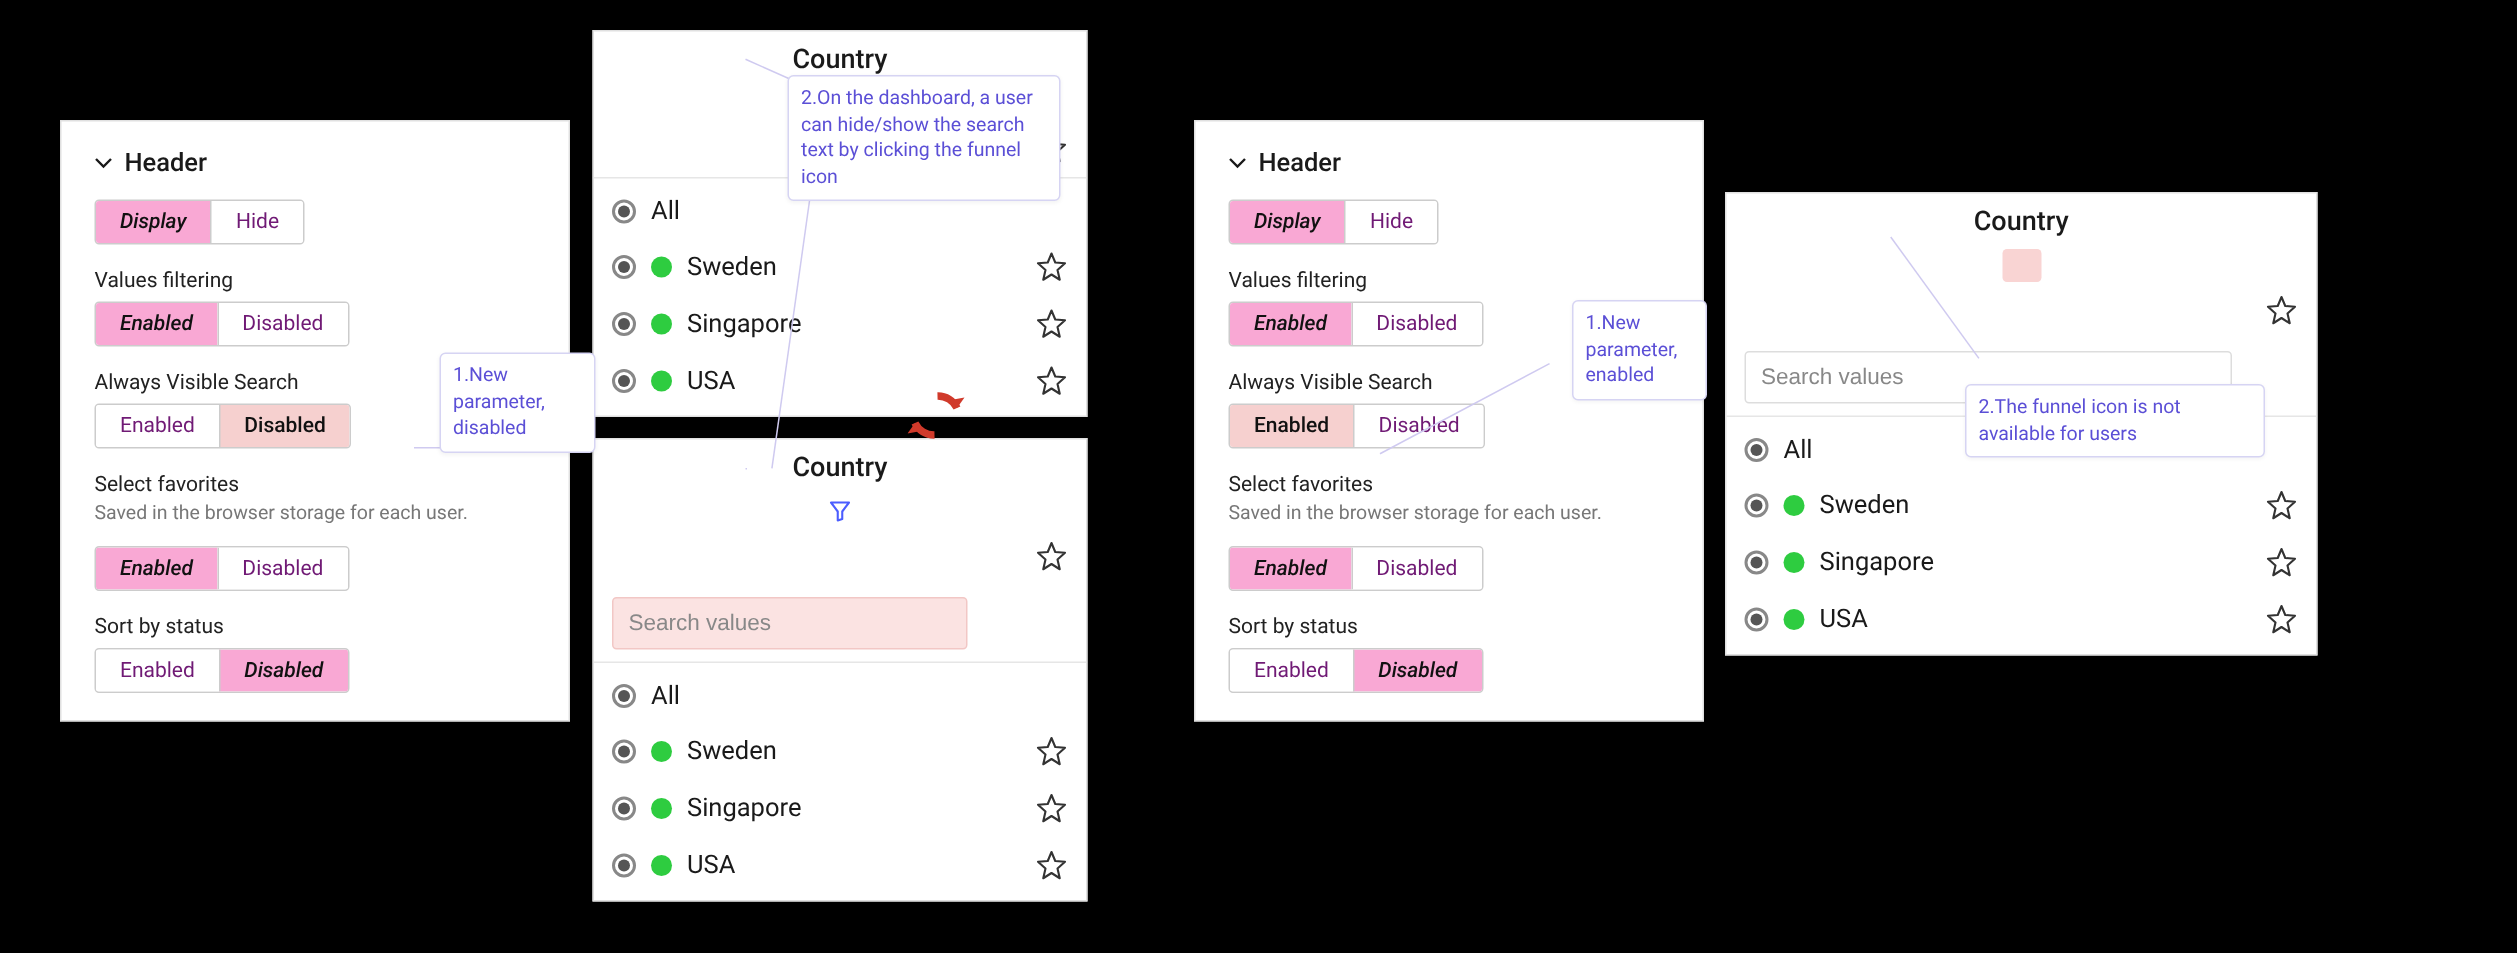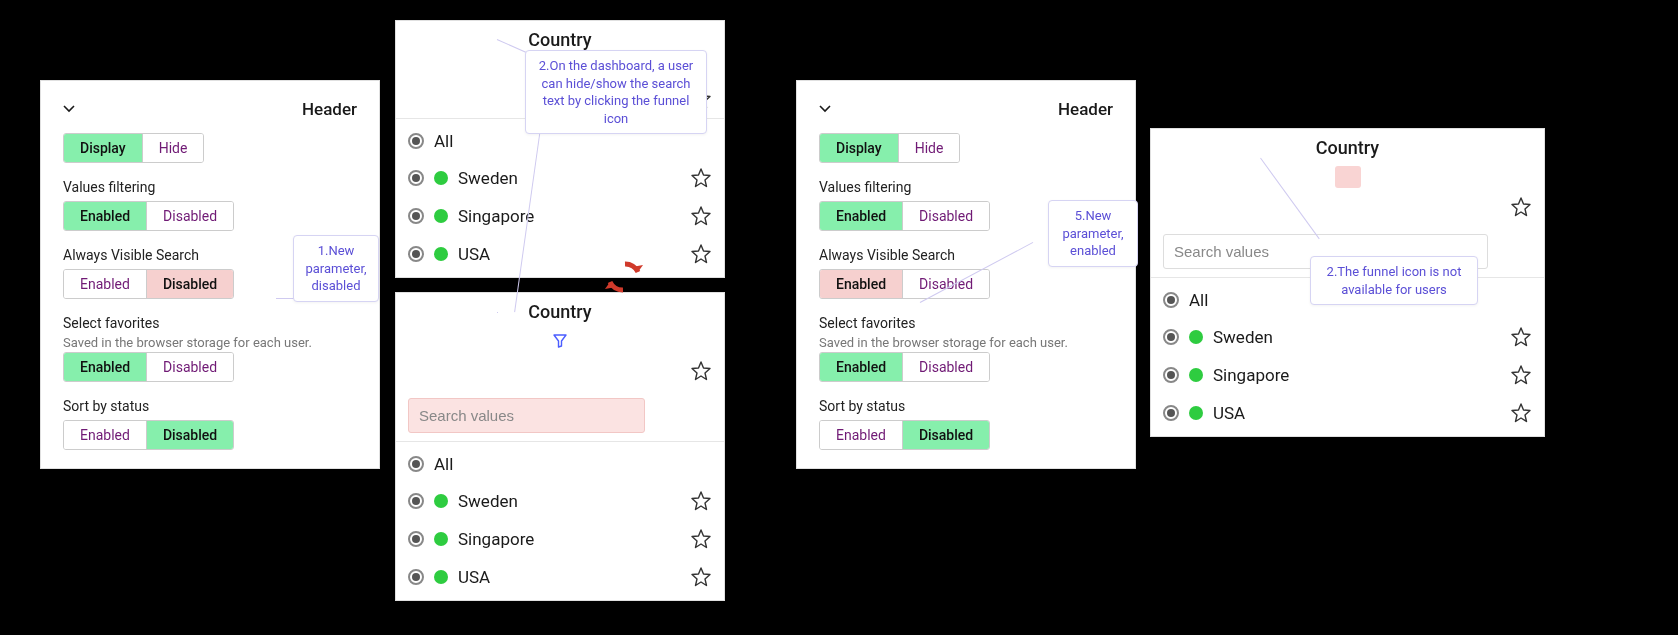--- a/index.html
+++ b/index.html
@@ -23,57 +23,57 @@
   .settings-panel {
     padding: 18px 22px 14px 22px;
   }
   .settings-header-row {
     display: flex;
     align-items: center;
     gap: 8px;
     font-size: 17px;
     font-weight: 500;
     margin-bottom: 14px;
-    justify-content: space-between;
   }
   .chev {
     width: 12px; height: 12px;
     display: inline-flex;
     align-items: center; justify-content: center;
   }
   .section { margin-bottom: 16px; }
   .sec-label {
     font-size: 14px;
     margin-bottom: 6px;
     color: #222;
   }
   .sec-sublabel {
     font-size: 13px;
     color: #777;
     margin-top: -2px;
-    margin-bottom: 2px;
+    margin-bottom: 14px;
   }
   .toggle {
     display: inline-flex;
     border: 1px solid #ccc;
     border-radius: 3px;
     overflow: hidden;
     font-size: 14px;
   }
   .toggle-opt {
     padding: 6px 16px;
     background: #fff;
     color: #701a75;
     cursor: pointer;
   }
   .toggle-opt + .toggle-opt { border-left: 1px solid #ccc; }
   .toggle-opt.sel {
-    background: #86efac;
+    background: #f9a8d4;
     color: #111;
     font-weight: 500;
+    font-style: italic;
   }
   .toggle-opt.hl {
     background: #f6d0cf;
     color: #111;
     font-weight: 500;
   }
 
   
   .var-panel { padding: 0; }
   .var-header {
@@ -143,21 +143,20 @@
   
   .callout {
     position: absolute;
     background: #fff;
     border: 1px solid #d6d4f3;
     border-radius: 4px;
     color: #5b4fd6;
     font-size: 13px;
     line-height: 1.35;
     padding: 6px 8px;
-    text-align: center;
     box-shadow: 0 1px 3px rgba(0,0,0,0.05);
     z-index: 50;
   }
   .callout-line {
     position: absolute;
     background: #cfcaf0;
     z-index: 49;
   }
 
   
@@ -341,21 +340,21 @@
       <span class="row-label">USA</span>
       <span class="star-slot">
           <svg width="20" height="20">
             <use href="#i-star"></use>
           </svg>
         </span>
     </div>
   </div>
 </div>
 
-<div class="callout" style="left:293px; top:235px; width:86px;">1.New parameter, disabled</div>
+<div class="callout" style="left:293px; top:235px; width:104px;">1.New parameter, disabled</div>
 <div class="callout-line" style="left:276px; top:298px; width:20px; height:1px;"></div>
 
 <div class="callout" style="left:525px; top:50px; width:182px;">2.On the dashboard, a user can hide/show the search text by clicking the funnel icon</div>
 <div class="callout-line" style="left:497px; top:39px; width:34px; height:1px; transform:rotate(24deg); transform-origin:left;"></div>
 <div class="callout-line" style="left:497px; top:312px; width:1px; height:1px;"></div>
 <div class="callout-line" style="left:540px; top:128px; width:1px; height:186px; transform:rotate(8deg); transform-origin:top;"></div>
 
 <div class="sync-icon" style="left:605px; top:258px;">
   <svg width="40" height="40" viewBox="0 0 40 40">
       <use href="#i-sync"></use>
@@ -457,17 +456,17 @@
       <span class="row-label">USA</span>
       <span class="star-slot">
           <svg width="20" height="20">
             <use href="#i-star"></use>
           </svg>
         </span>
     </div>
   </div>
 </div>
 
-<div class="callout" style="left:1048px; top:200px; width:90px;">5.New parameter, enabled</div>
+<div class="callout" style="left:1048px; top:200px; width:90px;">1.New parameter, enabled</div>
 <div class="callout-line" style="left:920px; top:302px; width:128px; height:1px; transform:rotate(-28deg); transform-origin:left;"></div>
 
-<div class="callout" style="left:1310px; top:256px; width:168px;">2.The funnel icon is not available for users</div>
+<div class="callout" style="left:1310px; top:256px; width:200px;">2.The funnel icon is not available for users</div>
 <div class="callout-line" style="left:1260px; top:158px; width:1px; height:100px; transform:rotate(-36deg); transform-origin:top;"></div>
 
 </body></html>

